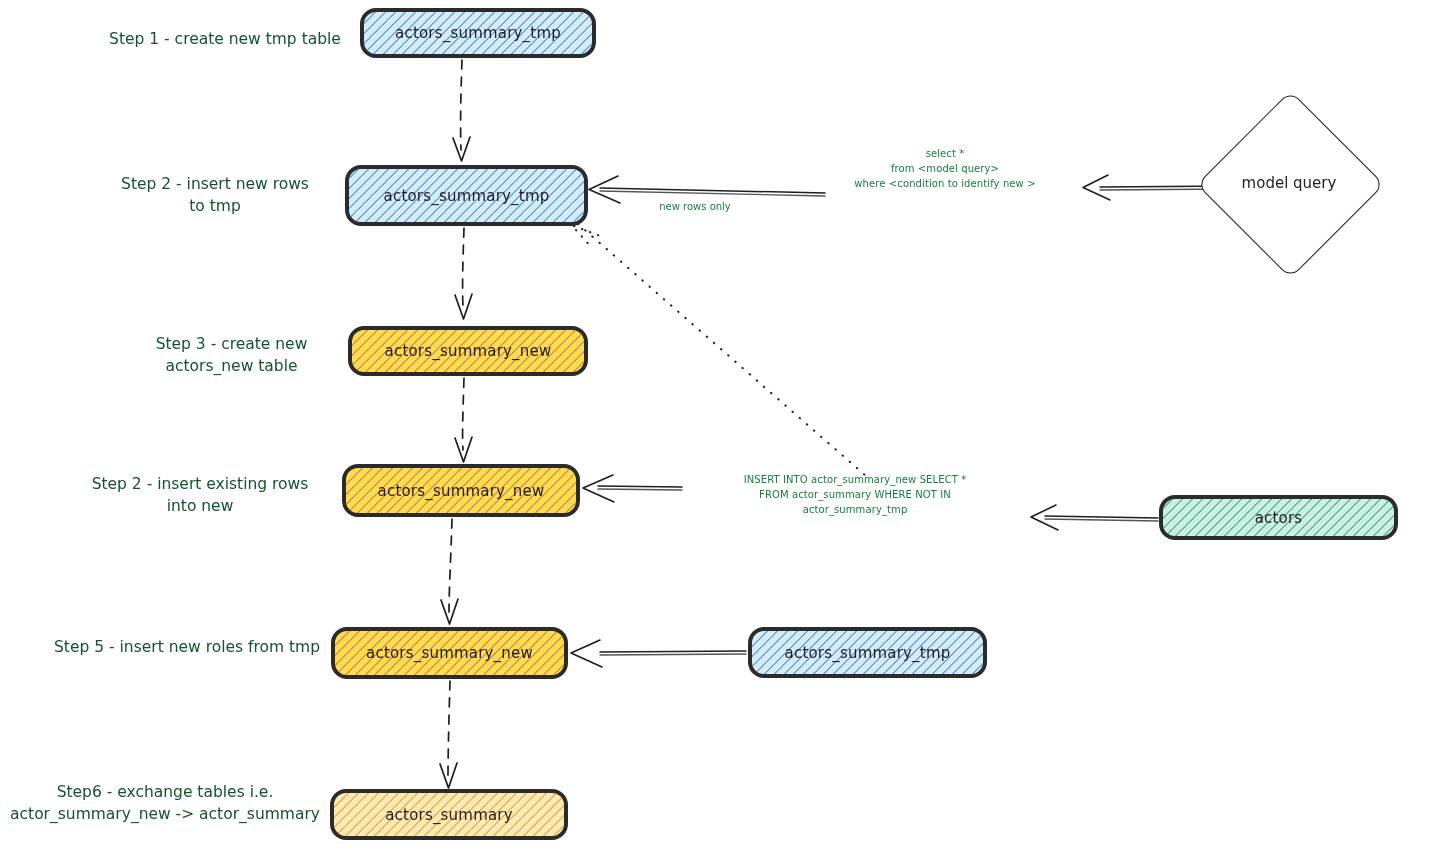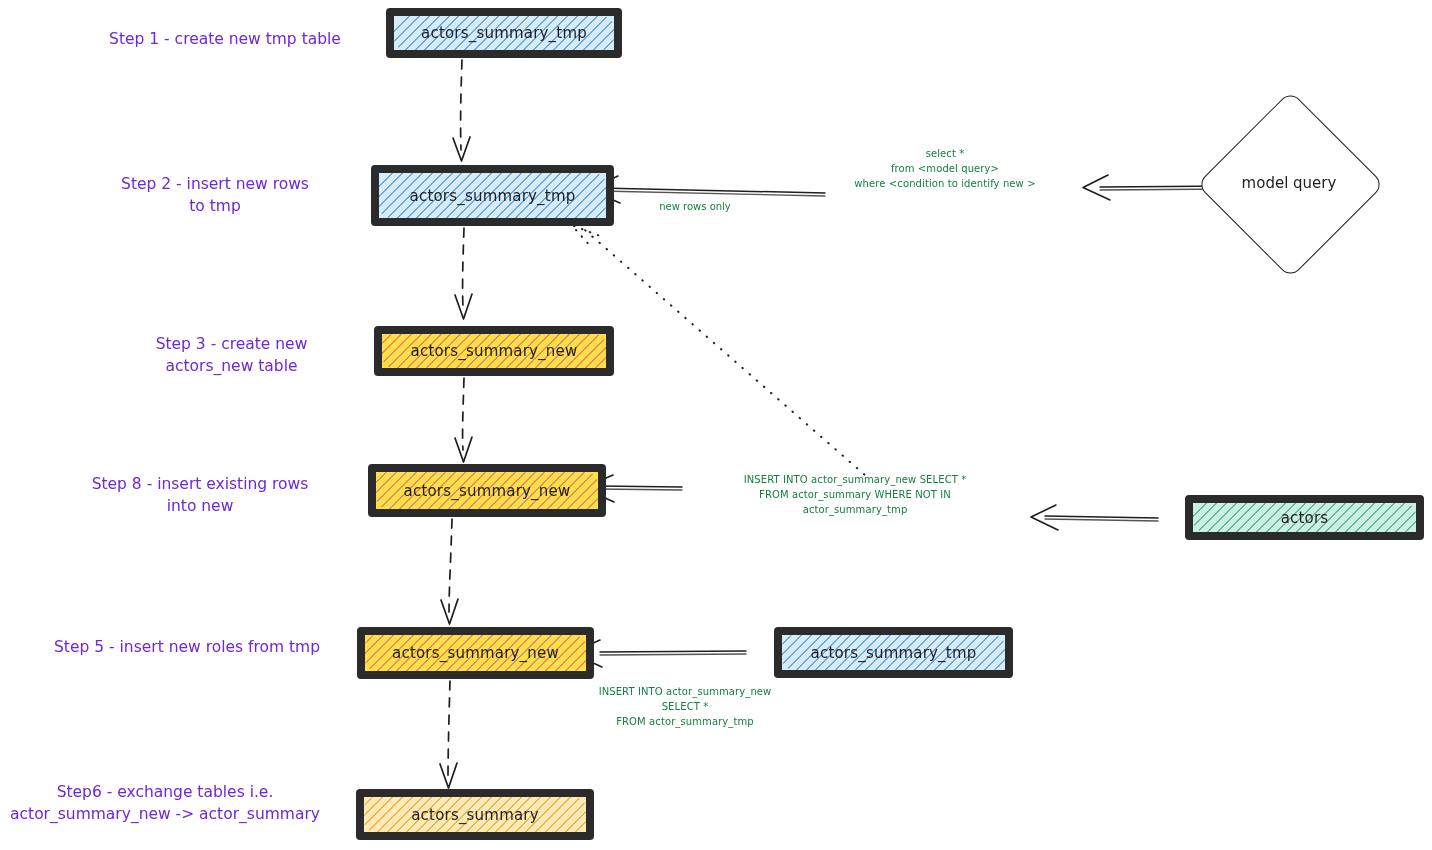--- a/index.html
+++ b/index.html
@@ -23,28 +23,27 @@
     width: 1432px;
     height: 850px;
     pointer-events: none;
   }
   .node {
     position: absolute;
     box-sizing: border-box;
     display: flex;
     align-items: center;
     justify-content: center;
-    border: 8px solid #b91c1c;
-    border-radius: 4px;
+    border: 4px solid #b91c1c;
+    border-radius: 16px;
     color: #1e1e1e;
     font-size: 15px;
     letter-spacing: 0.2px;
     text-align: center;
     font-family: "DejaVu Sans", sans-serif;
-    margin-left: 26px;
   }
   .node .node-label {
     position: relative;
     z-index: 2;
     padding: 0 8px;
     white-space: nowrap;
   }
   .node.blue  { background-color: #d7ecfb; border-color: #2b2b2b; }
   .node.red   { background-color: #fde047; border-color: #2b2b2b; }
   .node.teal  { background-color: #cdeee3; border-color: #2b2b2b; }
@@ -104,21 +103,21 @@
     background: #ffffff;
   }
   .diamond .dia-label {
     position: relative;
     z-index: 2;
     white-space: nowrap;
   }
 
   .caption {
     position: absolute;
-    color: #6d28d9;
+    color: #14532d;
     font-size: 15.5px;
     line-height: 1.45;
     text-align: center;
     white-space: pre-line;
     font-family: "DejaVu Sans", sans-serif;
   }
   .edge-label {
     position: absolute;
     color: #15803d;
     font-size: 10px;
@@ -205,21 +204,21 @@
   </svg>
 
   <div class="caption" style="left:100px; top:28px; width:250px;">Step 1 - create new tmp table</div>
 
   <div class="caption" style="left:100px; top:173px; width:230px;">Step 2 - insert new rows
 to tmp</div>
 
   <div class="caption" style="left:124px; top:333px; width:215px;">Step 3 - create new
 actors_new table</div>
 
-  <div class="caption" style="left:75px; top:473px; width:250px;">Step 8 - insert existing rows
+  <div class="caption" style="left:75px; top:473px; width:250px;">Step 2 - insert existing rows
 into new</div>
 
   <div class="caption" style="left:35px; top:636px; width:285px;text-align:right;">Step 5 - insert new roles from tmp</div>
 
   <div class="caption" style="left:5px; top:781px; width:320px;">Step6 - exchange tables i.e.
 actor_summary_new -&gt; actor_summary</div>
 
   <div class="node blue" style="left:360px; top:8px; width:236px; height:50px;">
     <span class="node-label">actors_summary_tmp</span>
   </div>
@@ -260,17 +259,14 @@
   <div class="edge-label" style="left:620px; top:199px; width:150px;">new rows only</div>
 
   <div class="edge-label mono" style="left:800px; top:146px; width:290px; text-align:center;">select *
 from &lt;model query&gt;
 where &lt;condition to identify new &gt;</div>
 
   <div class="edge-label mono" style="left:660px; top:472px; width:390px;">INSERT INTO actor_summary_new SELECT *
 FROM actor_summary WHERE NOT IN
 actor_summary_tmp</div>
 
-  <div class="edge-label mono" style="left:540px; top:684px; width:290px;">INSERT INTO actor_summary_new
-SELECT *
-FROM actor_summary_tmp</div>
 
 </div>
 
 </body></html>

